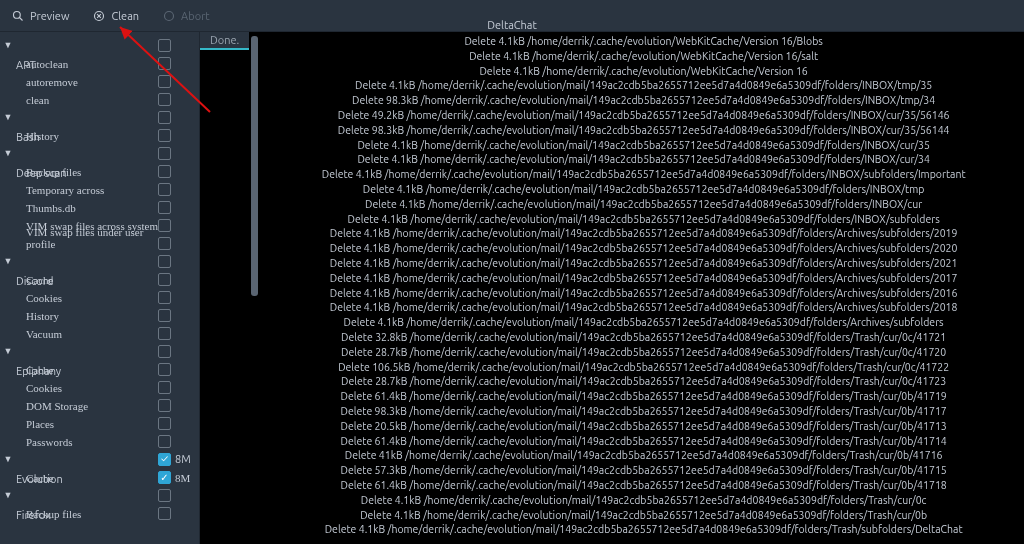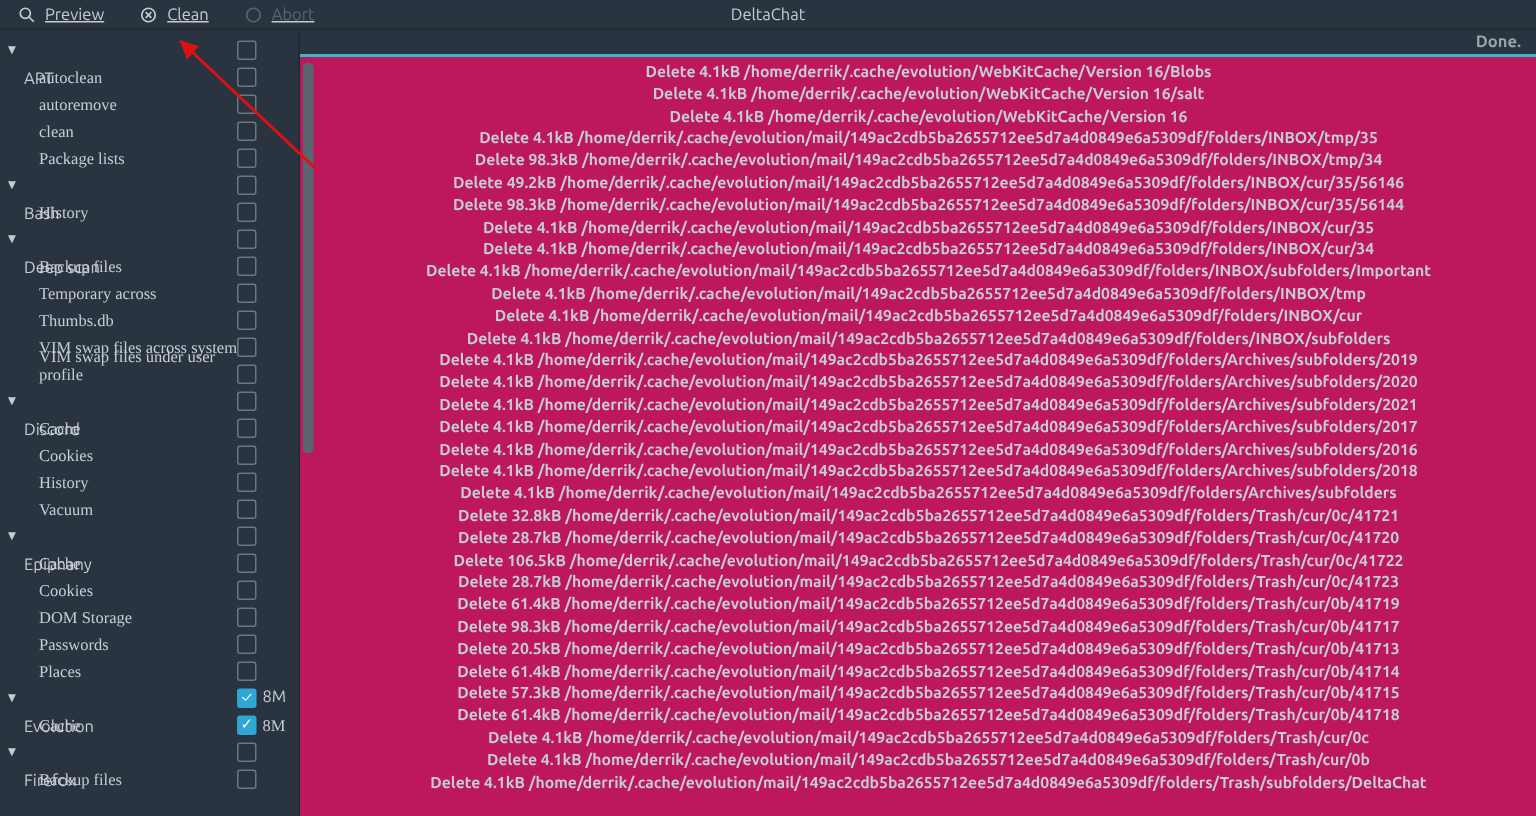--- a/index.html
+++ b/index.html
@@ -1,34 +1,34 @@
 <!DOCTYPE html>
 <html><head>
 <meta charset="utf-8">
 <style>
   * { box-sizing: border-box; margin: 0; padding: 0; }
   html, body { width: 1024px; height: 544px; overflow: hidden; font-family: "Segoe UI", "Ubuntu", sans-serif; background: #2a3440; color: #c5ccd6; font-size: 11px; }
   .app { display: flex; flex-direction: column; width: 100%; height: 100%; }
-  .toolbar { display: flex; align-items: center; height: 20px; background: #2a3440; border-bottom: 1px solid #1f2731; position: relative; text-decoration: underline; }
+  .toolbar { display: flex; align-items: flex-end; height: 32px; background: #2a3440; border-bottom: 1px solid #1f2731; position: relative; }
   .tool-btn { display: flex; align-items: center; gap: 6px; padding: 0 12px; height: 100%; cursor: pointer; color: #c5ccd6; font-size: 11px; }
   .tool-btn.disabled { color: #5a6572; cursor: default; }
   .tool-icon { width: 12px; height: 12px; display: inline-flex; align-items: center; justify-content: center; }
   .app-title { position: absolute; left: 50%; transform: translateX(-50%); font-size: 11px; color: #c5ccd6; }
   .body { display: flex; flex: 1; min-height: 0; }
   .sidebar { width: 200px; background: #2a3440; overflow-y: auto; padding-top: 4px; border-right: 1px solid #1f2731; }
   .cat { display: flex; align-items: center; padding: 2px 6px 2px 2px; height: 18px; }
   .cat .arrow { width: 12px; text-align: center; color: #c5ccd6; cursor: pointer; font-size: 9px; }
   .cat .label { flex: 1; padding-left: 2px; color: #c5ccd6; font-size: 11px; margin-top: 40px; }
   .item { display: flex; align-items: flex-end; padding: 2px 6px 2px 26px; height: 18px; font-family: Liberation Serif, serif; }
   .item .label { flex: 1; color: #c5ccd6; font-size: 11px; }
   .chk { width: 13px; height: 13px; border: 1px solid #6b7682; border-radius: 2px; background: transparent; display: inline-flex; align-items: center; justify-content: center; cursor: pointer; flex-shrink: 0; }
   .chk.checked { background: #2fa6d6; border-color: #2fa6d6; }
   .chk.checked::after { content: "✓"; color: #fff; font-size: 10px; line-height: 1; }
   .size { width: 22px; text-align: left; padding-left: 4px; color: #c5ccd6; font-size: 11px; }
-  .main { flex: 1; display: flex; flex-direction: column; min-width: 0; background: #be185d; font-weight: bold; }
+  .main { flex: 1; display: flex; flex-direction: row; min-width: 0; background: #000000; }
   .status { height: 18px; display: flex; align-items: center; justify-content: flex-end; padding: 0 10px; color: #9aa4af; font-size: 11px; border-bottom: 2px solid #35b9c9; background: #2a3440; }
   .log { flex: 1; overflow: hidden; padding: 2px 0 2px 2px; position: relative; text-align: center; }
   .log-scroll { position: absolute; left: 0; top: 0; width: 7px; height: 260px; background: #5a6572; border-radius: 3px; margin: 4px 0 0 2px; }
   .log-lines { margin-left: 12px; }
   .log-line { white-space: nowrap; overflow: hidden; text-overflow: clip; color: #c5ccd6; font-size: 10.5px; line-height: 14.8px; height: 14.8px; }
   .arrow-overlay { position: absolute; pointer-events: none; z-index: 50; }
 </style>
 </head>
 <body>
 
@@ -81,25 +81,20 @@
         <div class="item">
           <span class="label">autoremove</span>
           <span class="chk"></span>
           <span class="size"></span>
         </div>
         <div class="item">
           <span class="label">clean</span>
           <span class="chk"></span>
           <span class="size"></span>
         </div>
-        <div class="item">
-          <span class="label">Package lists</span>
-          <span class="chk"></span>
-          <span class="size"></span>
-        </div>
         <div class="cat">
           <span class="arrow">▼</span>
           <span class="label">Bash</span>
           <span class="chk"></span>
           <span class="size"></span>
         </div>
         <div class="item">
           <span class="label">History</span>
           <span class="chk"></span>
           <span class="size"></span>
@@ -176,26 +171,26 @@
           <span class="label">Cookies</span>
           <span class="chk"></span>
           <span class="size"></span>
         </div>
         <div class="item">
           <span class="label">DOM Storage</span>
           <span class="chk"></span>
           <span class="size"></span>
         </div>
         <div class="item">
+          <span class="label">Places</span>
+          <span class="chk"></span>
+          <span class="size"></span>
+        </div>
+        <div class="item">
           <span class="label">Passwords</span>
-          <span class="chk"></span>
-          <span class="size"></span>
-        </div>
-        <div class="item">
-          <span class="label">Places</span>
           <span class="chk"></span>
           <span class="size"></span>
         </div>
         <div class="cat">
           <span class="arrow">▼</span>
           <span class="label">Evolution</span>
           <span class="chk checked"></span>
           <span class="size">8M</span>
         </div>
         <div class="item">
@@ -243,20 +238,21 @@
             <div class="log-line">Delete 4.1kB /home/derrik/.cache/evolution/mail/149ac2cdb5ba2655712ee5d7a4d0849e6a5309df/folders/Archives/subfolders/2018</div>
             <div class="log-line">Delete 4.1kB /home/derrik/.cache/evolution/mail/149ac2cdb5ba2655712ee5d7a4d0849e6a5309df/folders/Archives/subfolders</div>
             <div class="log-line">Delete 32.8kB /home/derrik/.cache/evolution/mail/149ac2cdb5ba2655712ee5d7a4d0849e6a5309df/folders/Trash/cur/0c/41721</div>
             <div class="log-line">Delete 28.7kB /home/derrik/.cache/evolution/mail/149ac2cdb5ba2655712ee5d7a4d0849e6a5309df/folders/Trash/cur/0c/41720</div>
             <div class="log-line">Delete 106.5kB /home/derrik/.cache/evolution/mail/149ac2cdb5ba2655712ee5d7a4d0849e6a5309df/folders/Trash/cur/0c/41722</div>
             <div class="log-line">Delete 28.7kB /home/derrik/.cache/evolution/mail/149ac2cdb5ba2655712ee5d7a4d0849e6a5309df/folders/Trash/cur/0c/41723</div>
             <div class="log-line">Delete 61.4kB /home/derrik/.cache/evolution/mail/149ac2cdb5ba2655712ee5d7a4d0849e6a5309df/folders/Trash/cur/0b/41719</div>
             <div class="log-line">Delete 98.3kB /home/derrik/.cache/evolution/mail/149ac2cdb5ba2655712ee5d7a4d0849e6a5309df/folders/Trash/cur/0b/41717</div>
             <div class="log-line">Delete 20.5kB /home/derrik/.cache/evolution/mail/149ac2cdb5ba2655712ee5d7a4d0849e6a5309df/folders/Trash/cur/0b/41713</div>
             <div class="log-line">Delete 61.4kB /home/derrik/.cache/evolution/mail/149ac2cdb5ba2655712ee5d7a4d0849e6a5309df/folders/Trash/cur/0b/41714</div>
+            <div class="log-line">Delete 41kB /home/derrik/.cache/evolution/mail/149ac2cdb5ba2655712ee5d7a4d0849e6a5309df/folders/Trash/cur/0b/41716</div>
             <div class="log-line">Delete 57.3kB /home/derrik/.cache/evolution/mail/149ac2cdb5ba2655712ee5d7a4d0849e6a5309df/folders/Trash/cur/0b/41715</div>
             <div class="log-line">Delete 61.4kB /home/derrik/.cache/evolution/mail/149ac2cdb5ba2655712ee5d7a4d0849e6a5309df/folders/Trash/cur/0b/41718</div>
             <div class="log-line">Delete 4.1kB /home/derrik/.cache/evolution/mail/149ac2cdb5ba2655712ee5d7a4d0849e6a5309df/folders/Trash/cur/0c</div>
             <div class="log-line">Delete 4.1kB /home/derrik/.cache/evolution/mail/149ac2cdb5ba2655712ee5d7a4d0849e6a5309df/folders/Trash/cur/0b</div>
             <div class="log-line">Delete 4.1kB /home/derrik/.cache/evolution/mail/149ac2cdb5ba2655712ee5d7a4d0849e6a5309df/folders/Trash/subfolders/DeltaChat</div>
           </div>
       </div>
     </div>
   </div>
 

